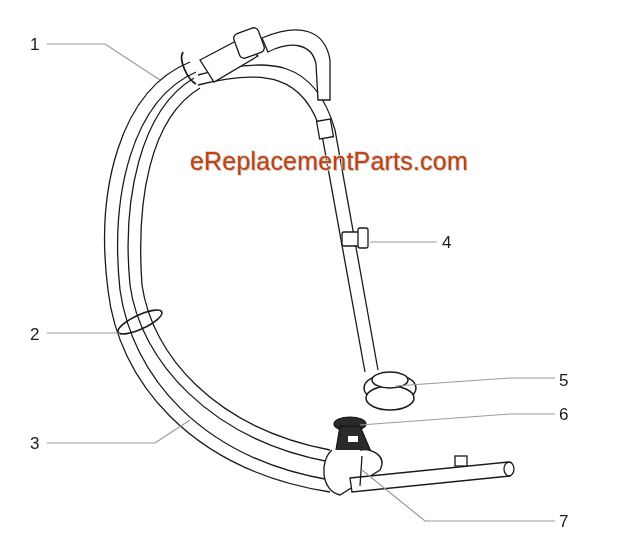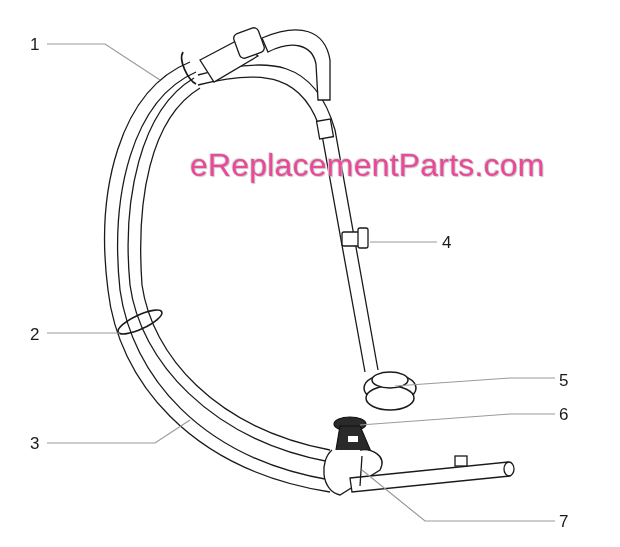--- a/index.html
+++ b/index.html
@@ -1,19 +1,19 @@
 <!DOCTYPE html>
 <html><head>
 <meta charset="utf-8">
 <style>
   html, body { margin: 0; padding: 0; background: #ffffff; }
   body { width: 620px; height: 547px; position: relative; overflow: hidden; font-family: "Liberation Sans", sans-serif; }
   #diagram { position: absolute; left: 0; top: 0; width: 620px; height: 547px; }
   .label { position: absolute; font-size: 17px; color: #1a1a1a; line-height: 1; }
-  .watermark { position: absolute; left: 190px; top: 147px; font-size: 32px; color: #ec4899; letter-spacing: 0.2px;
+  .watermark { position: absolute; left: 190px; top: 147px; font-size: 25px; color: #c2410c; letter-spacing: 0.2px;
     text-shadow: 0 0 1px #b9b9b9, 1px 1px 1px #c8c8c8, -1px -1px 1px #d8d8d8; }
 </style>
 </head>
 <body>
 
 <svg id="diagram" viewBox="0 0 620 547" xmlns="http://www.w3.org/2000/svg">
 
   <g fill="none" stroke="#1a1a1a" stroke-width="1.3">
 
     <path d="M190 62 C120 90 95 190 108 290 C118 380 190 470 330 492"></path>

